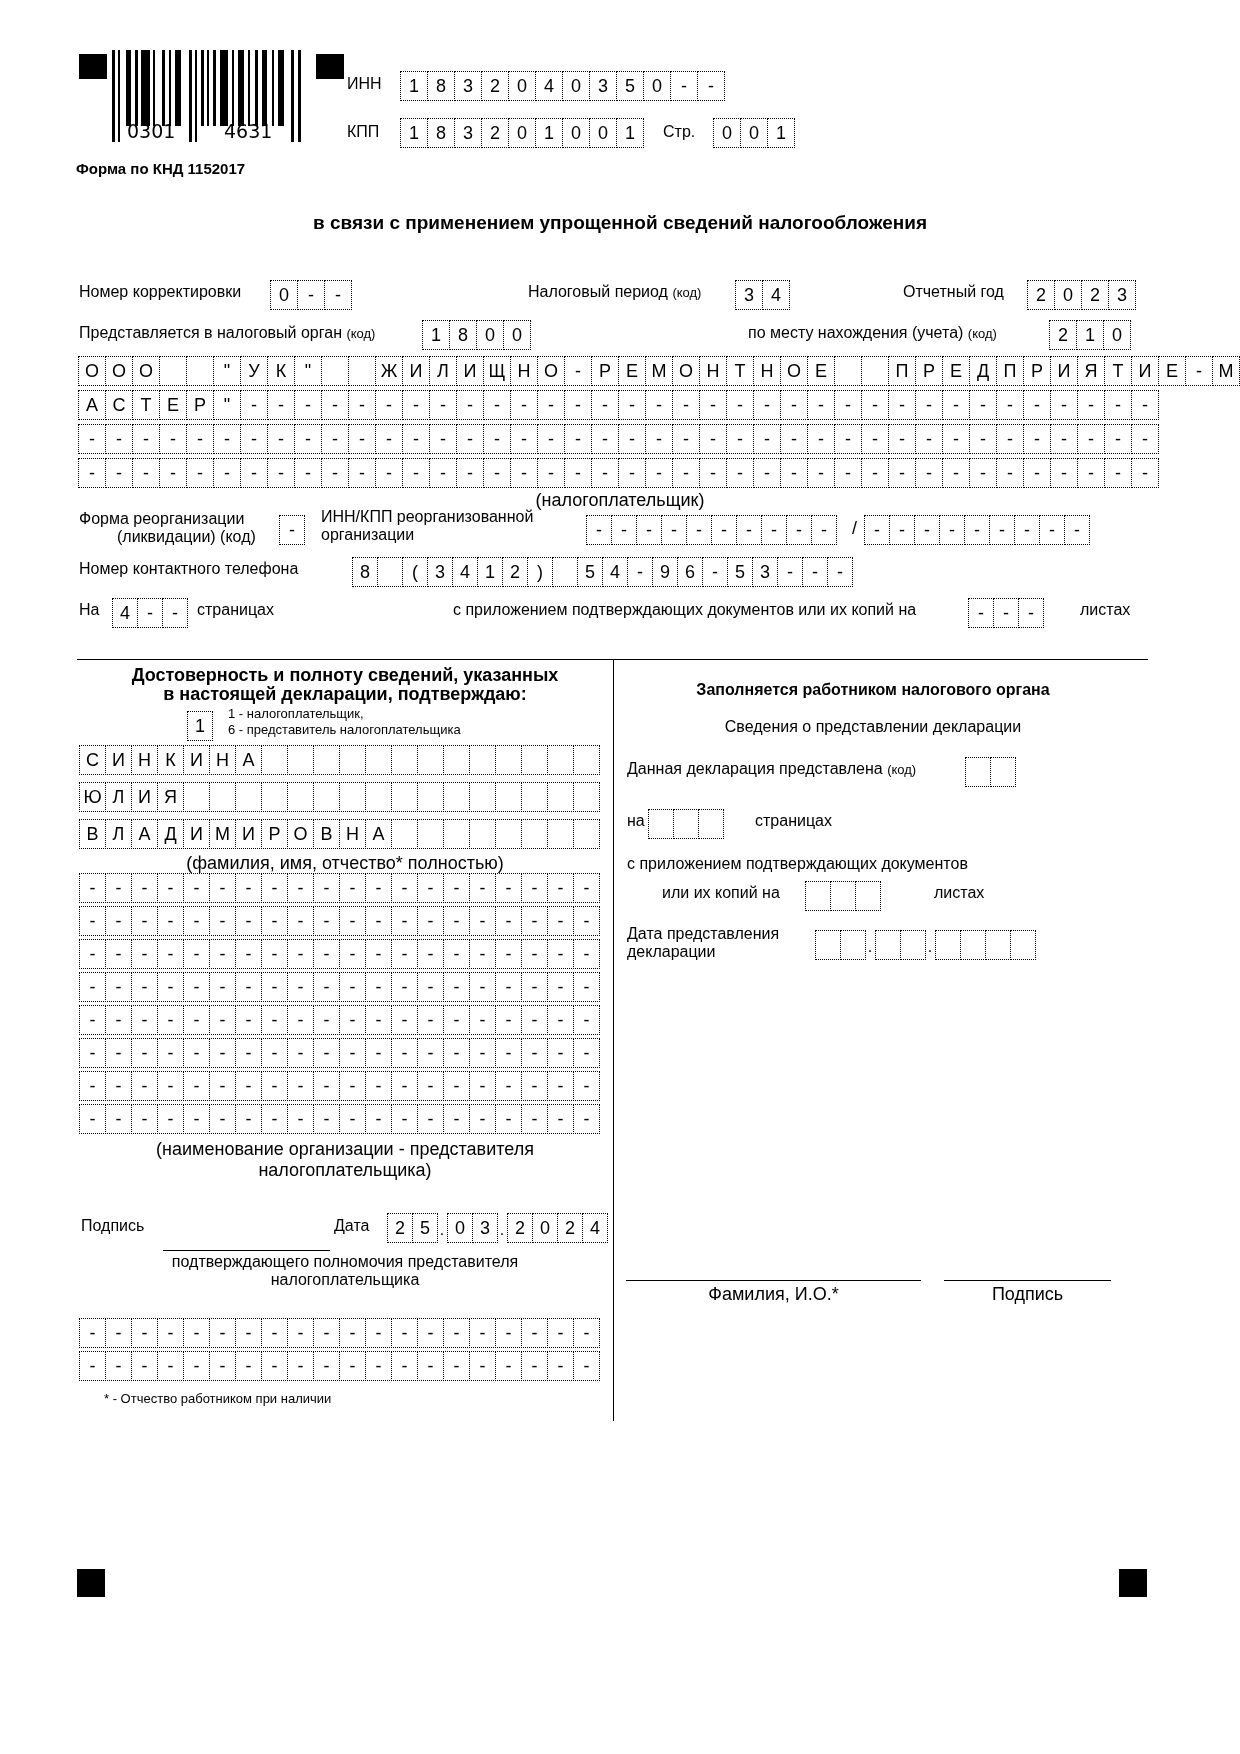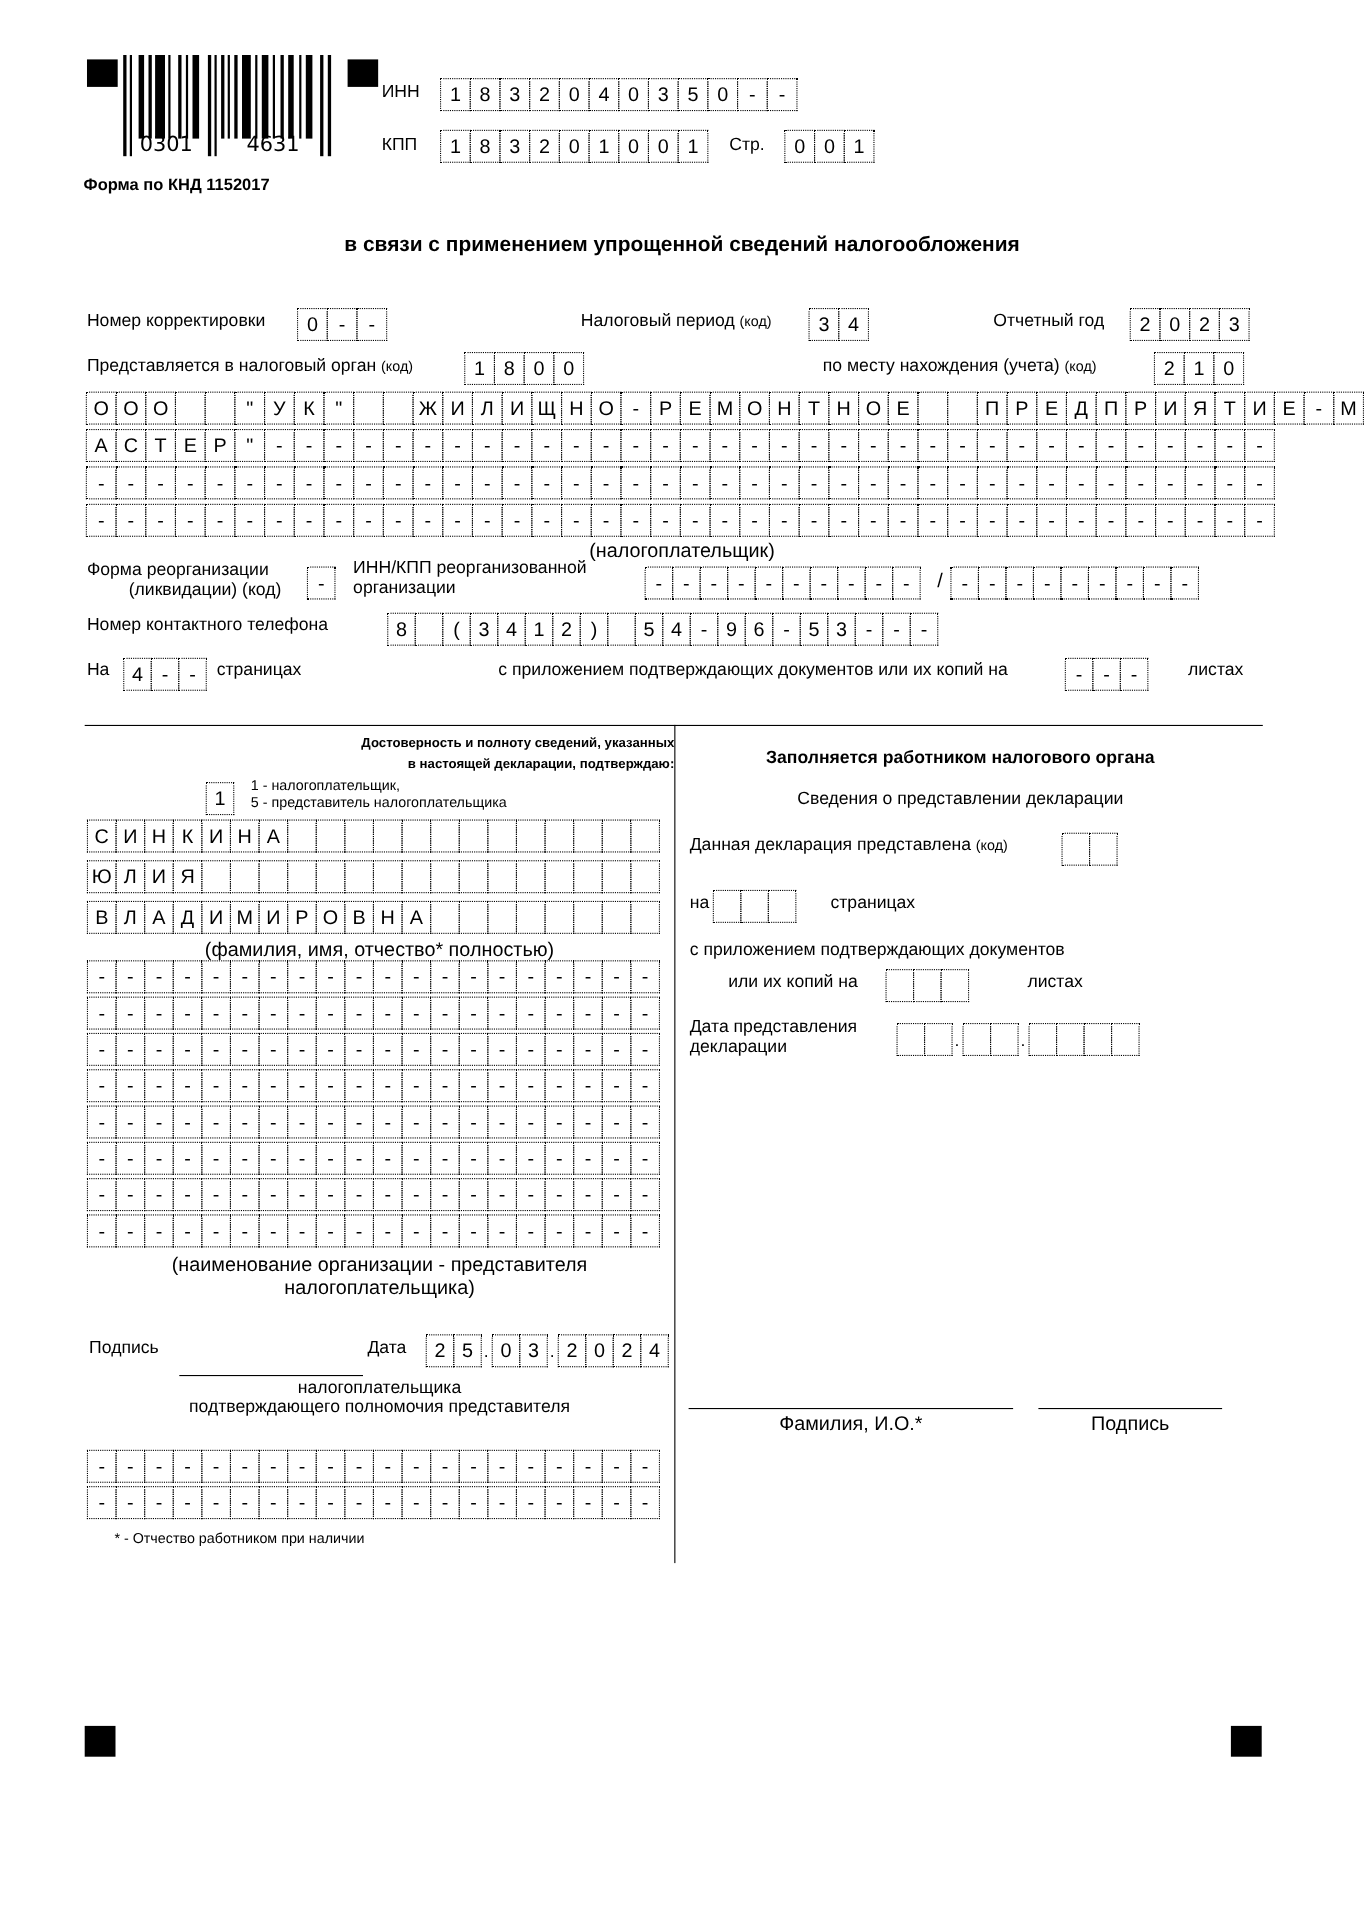--- a/index.html
+++ b/index.html
@@ -395,30 +395,30 @@
 <div class="cells" style="left:968px;top:598px;">
     <div class="cell w24">-</div>
     <div class="cell w24">-</div>
     <div class="cell w24">-</div>
   </div>
 <div class="lbl" style="left:1080px;top:601px;">листах</div>
 
 <div class="hline" style="left:77px;width:1071px;top:659px;"></div>
 <div class="vline" style="left:613px;top:659px;height:762px;"></div>
 
-<div class="abs center bold" style="left:77px;width:536px;top:666px;font-size:12px;line-height:19px;text-align:right;">
+<div class="abs center bold" style="left:77px;width:536px;top:666px;font-size:18px;line-height:19px;">
   <div>Достоверность и полноту сведений, указанных</div>
   <div>в настоящей декларации, подтверждаю:</div>
 </div>
 <div class="cells" style="left:187px;top:711px;">
     <div class="cell w24">1</div>
   </div>
 <div class="abs small" style="left:228px;top:706px;line-height:16px;">
   <div>1 - налогоплательщик,</div>
-  <div>5 - представитель налогоплательщика</div>
+  <div>6 - представитель налогоплательщика</div>
 </div>
 
 <div class="abs" style="left:79px;top:745px;">
     <div class="cells" style="left: 0px; top: 0px;">
       <div class="cell w25">С</div>
       <div class="cell w25">И</div>
       <div class="cell w25">Н</div>
       <div class="cell w25">К</div>
       <div class="cell w25">И</div>
       <div class="cell w25">Н</div>
@@ -674,22 +674,22 @@
     <div class="cell w24">0</div>
     <div class="cell w24">3</div>
     <div class="sep">.</div>
     <div class="cell w24">2</div>
     <div class="cell w24">0</div>
     <div class="cell w24">2</div>
     <div class="cell w24">4</div>
   </div>
 
 <div class="abs center" style="left:77px;width:536px;top:1253px;font-size:16px;line-height:18px;">
+  <div>подтверждающего полномочия представителя</div>
   <div>налогоплательщика</div>
-  <div>подтверждающего полномочия представителя</div>
 </div>
 <div class="abs" style="left:79px;top:1318px;">
     <div class="cells" style="left: 0px; top: 0px;">
       <div class="cell w25">-</div>
       <div class="cell w25">-</div>
       <div class="cell w25">-</div>
       <div class="cell w25">-</div>
       <div class="cell w25">-</div>
       <div class="cell w25">-</div>
       <div class="cell w25">-</div>

